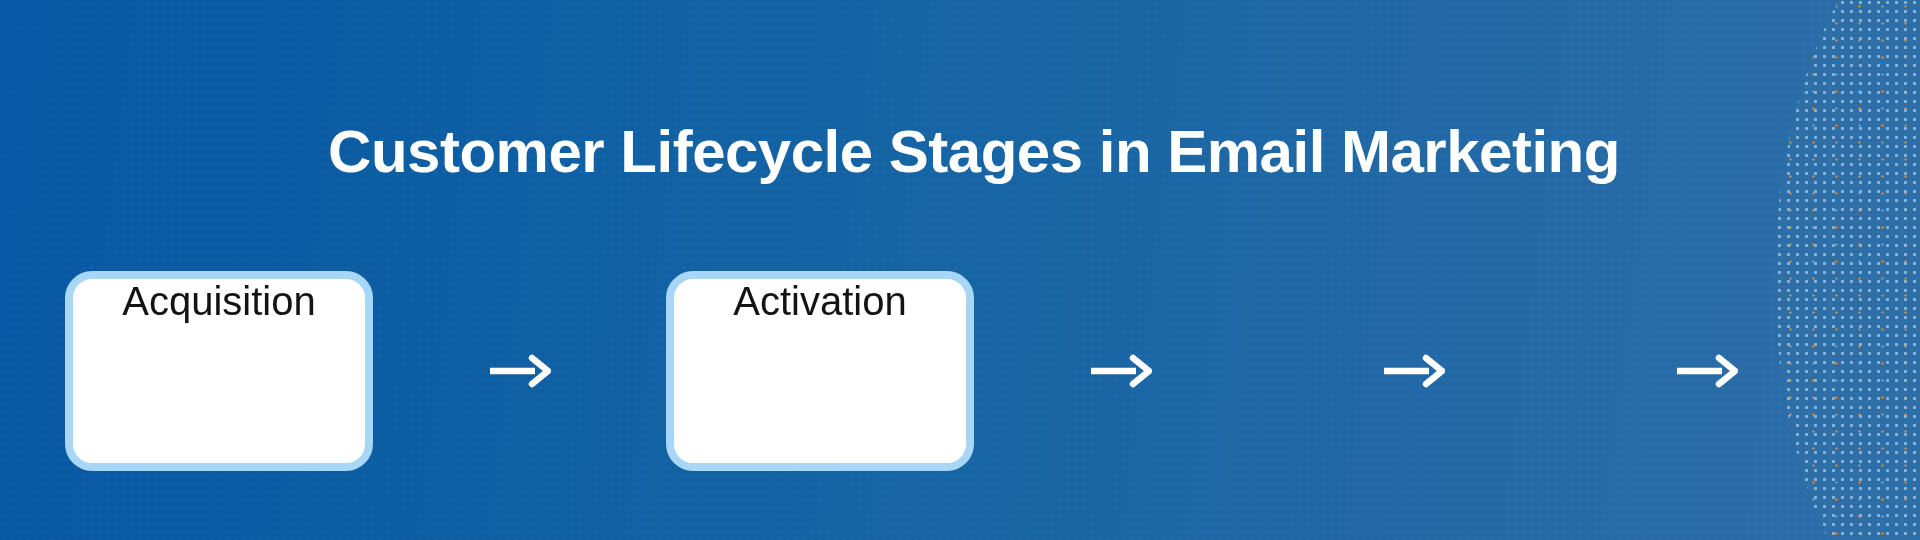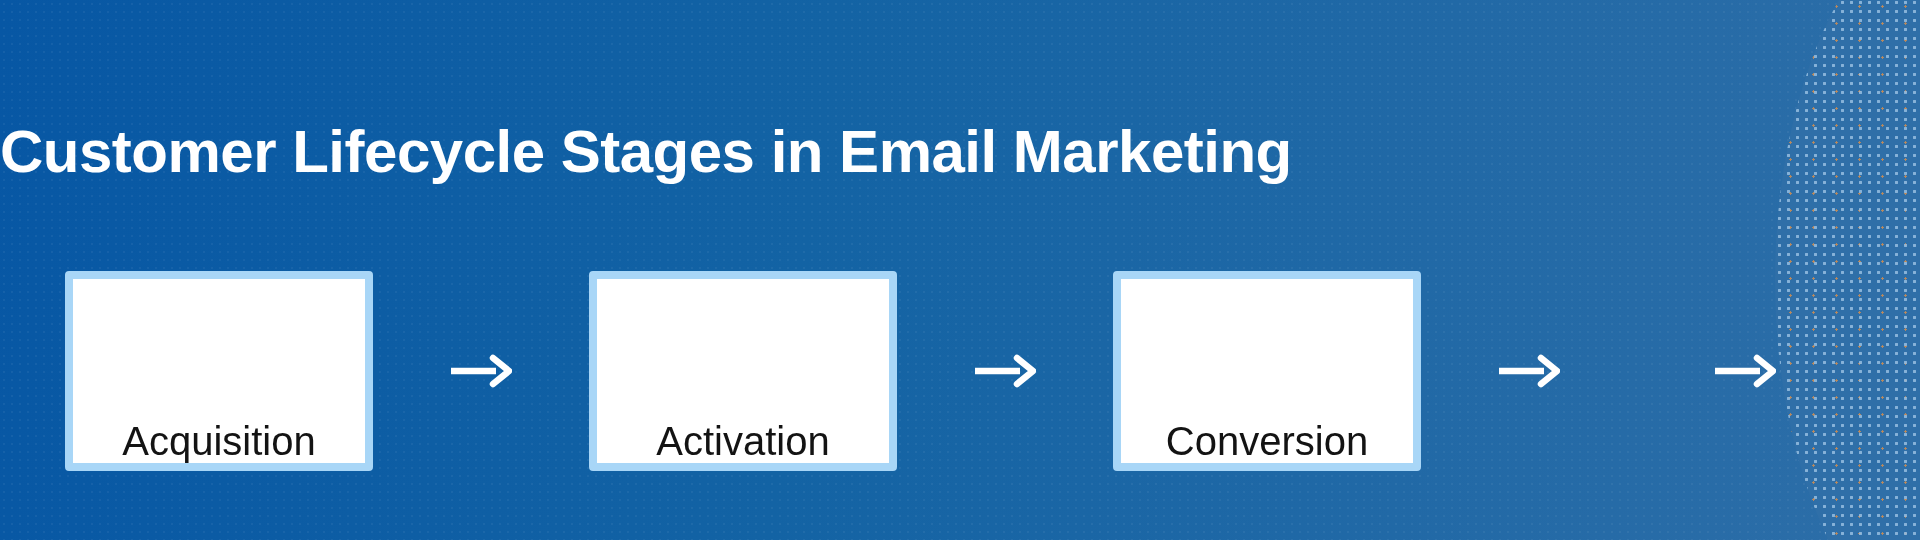--- a/index.html
+++ b/index.html
@@ -37,46 +37,48 @@
       radial-gradient(rgba(194,139,89,0.9) 1.4px, transparent 1.6px);
     background-size: 9px 9px, 23px 17px;
     background-position: 0 0, 4px 6px;
   }
 
   .title {
     position: absolute;
     top: 116px;
     left: 0;
     width: 100%;
+    text-align: center;
     color: #ffffff;
     font-size: 60px;
     line-height: 72px;
     font-weight: 700;
     letter-spacing: -0.5px;
+    padding-left: 28px;
   }
 
   .flow {
     position: absolute;
     left: 65px;
     top: 271px;
     width: 1788px;
     height: 200px;
     display: flex;
     align-items: stretch;
     justify-content: space-between;
   }
 
   .stage-box {
     width: 308px;
     height: 200px;
     background: #ffffff;
     border: 8px solid #a8d6f7;
-    border-radius: 4px;
+    border-radius: 27px;
     display: flex;
-    align-items: flex-end;
+    align-items: flex-start;
     justify-content: center;
     flex: 0 0 auto;
   }
 
   .stage-label {
     color: #131313;
     font-size: 40px;
     line-height: 1.1;
     white-space: nowrap;
     text-align: center;
@@ -117,23 +119,20 @@
       <span class="stage-label">Activation</span>
     </div>
 
     <div class="connector">
       <svg width="62" height="40" viewBox="0 0 62 40" aria-hidden="true">
         <path d="M1 20 H46" stroke="#ffffff" stroke-width="6.5" fill="none"></path>
         <path d="M43 7 L59 20 L43 33" stroke="#ffffff" stroke-width="6.5" fill="none" stroke-linecap="round" stroke-linejoin="round"></path>
       </svg>
     </div>
 
-    <div class="stage-box">
-      <span class="stage-label">Conversion</span>
-    </div>
 
     <div class="connector">
       <svg width="62" height="40" viewBox="0 0 62 40" aria-hidden="true">
         <path d="M1 20 H46" stroke="#ffffff" stroke-width="6.5" fill="none"></path>
         <path d="M43 7 L59 20 L43 33" stroke="#ffffff" stroke-width="6.5" fill="none" stroke-linecap="round" stroke-linejoin="round"></path>
       </svg>
     </div>
 
 
     <div class="connector">

